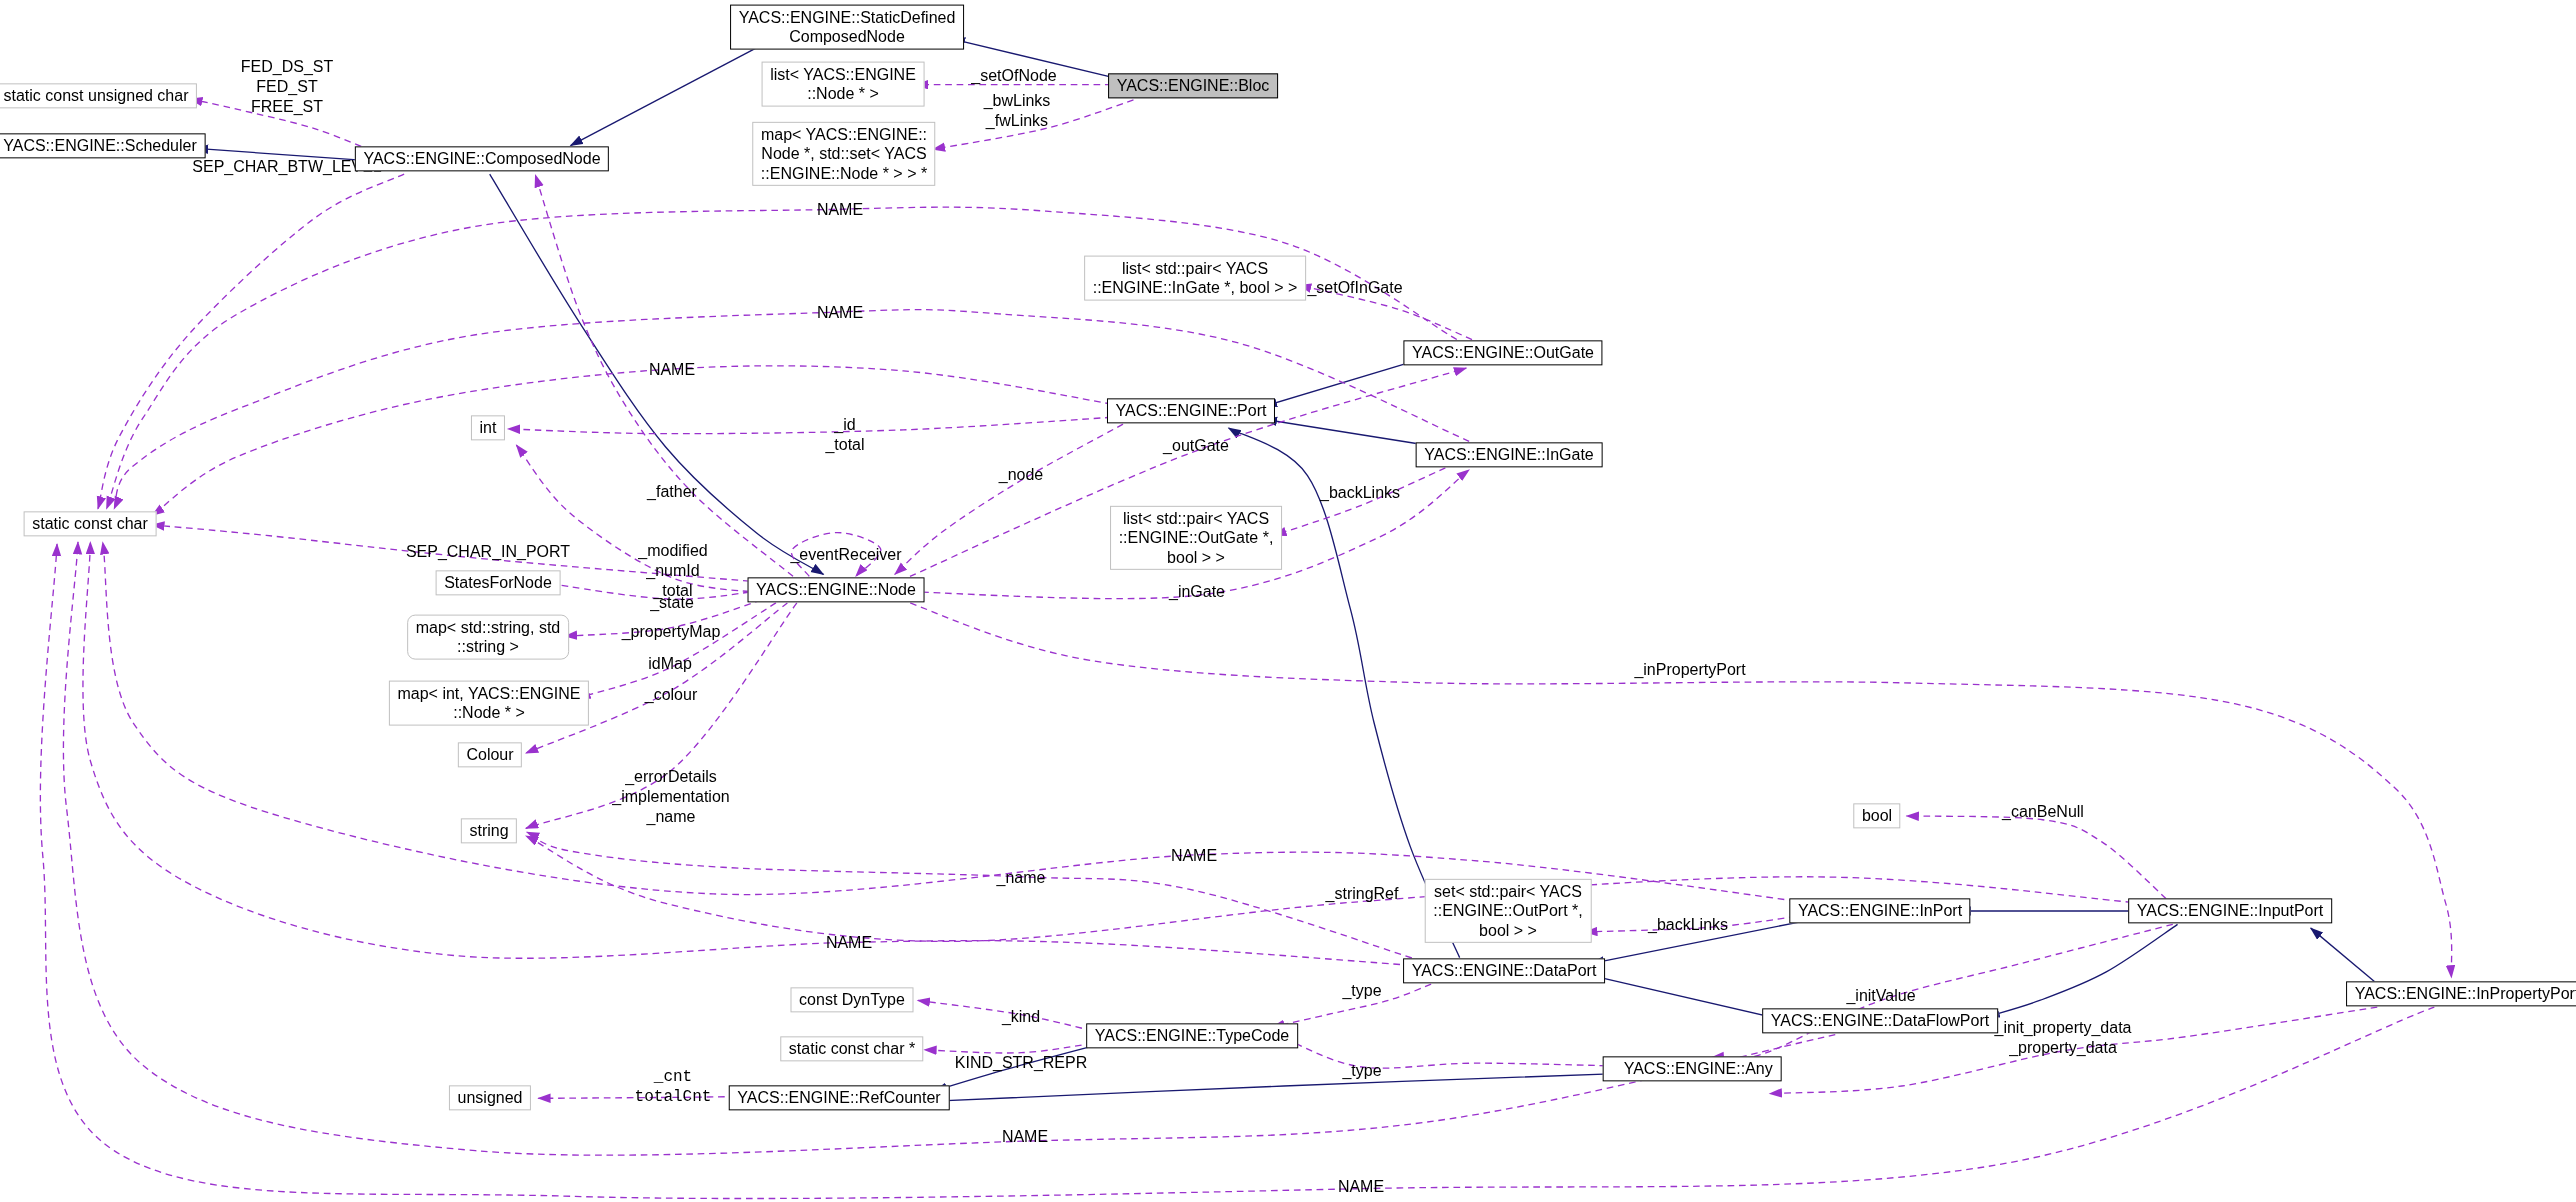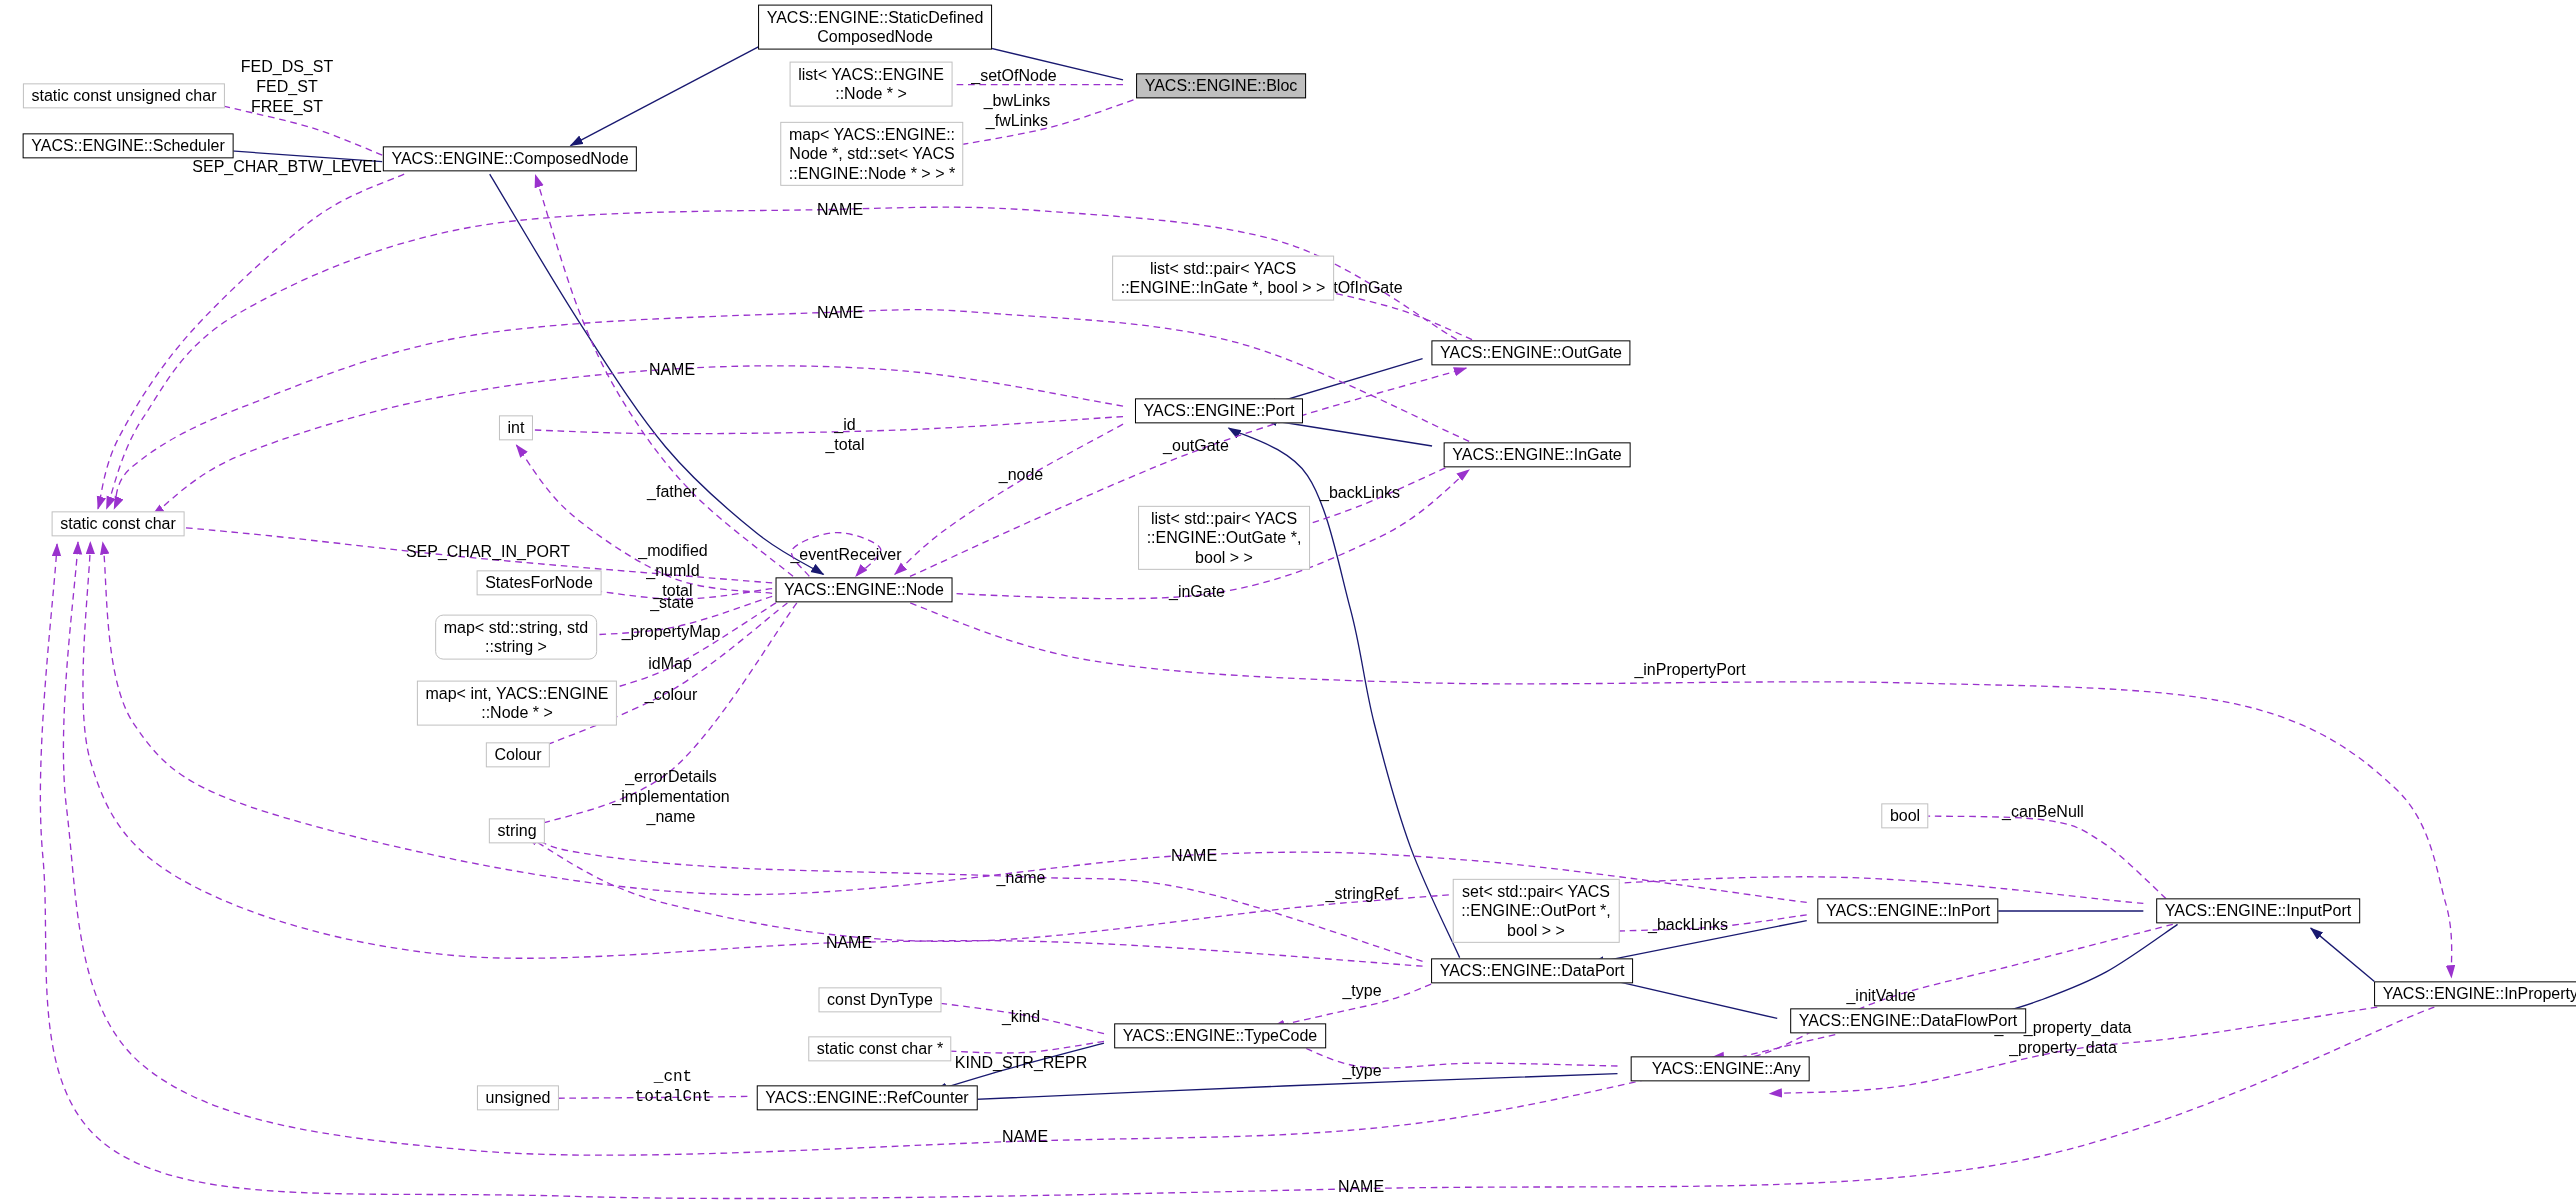--- a/index.html
+++ b/index.html
@@ -9,21 +9,20 @@
     font-family:"Liberation Sans",sans-serif;
     font-size:16px;color:var(--text,#000);
   }
   #edges{position:absolute;left:0;top:0;}
   #labels,#nodes{position:absolute;left:0;top:0;width:100%;height:100%;pointer-events:none;}
   .dnode{
     position:absolute;transform:translate(-50%,-50%);
     background:#fff;border:1px solid var(--class-border,#000);
     padding:1.9px 7.6px;text-align:center;white-space:pre-line;line-height:1.22;
     pointer-events:auto;
-    margin-left:28px;
   }
   .dnode.template{border-color:var(--template-border,#c0c0c0);}
   .dnode.current{background:var(--current-fill,#bfbfbf);border-width:1.9px;}
   .elabel{
     position:absolute;transform:translate(-50%,-50%);
     text-align:center;white-space:pre-line;line-height:1.25;
     pointer-events:none;
   }
 </style>
 </head>
@@ -157,21 +156,21 @@
       <div class="dnode template" style="left: 1195px; top: 278px;">list&lt; std::pair&lt; YACS
 ::ENGINE::InGate *, bool &gt; &gt;</div>
       <div class="dnode" style="left: 1503px; top: 353px;">YACS::ENGINE::OutGate</div>
       <div class="dnode" style="left: 1191px; top: 411px;">YACS::ENGINE::Port</div>
       <div class="dnode template" style="left: 488px; top: 428px;">int</div>
       <div class="dnode" style="left: 1509px; top: 455px;">YACS::ENGINE::InGate</div>
       <div class="dnode template" style="left: 90px; top: 524px;">static const char</div>
       <div class="dnode template" style="left: 1196px; top: 538px;">list&lt; std::pair&lt; YACS
 ::ENGINE::OutGate *,
 bool &gt; &gt;</div>
-      <div class="dnode template" style="left: 511px; top: 583px;">StatesForNode</div>
+      <div class="dnode template" style="left: 498px; top: 583px;">StatesForNode</div>
       <div class="dnode" style="left: 836px; top: 590px;">YACS::ENGINE::Node</div>
       <div class="dnode template" style="left: 488px; top: 637px; border-radius: 8px;">map&lt; std::string, std
 ::string &gt;</div>
       <div class="dnode template" style="left: 489px; top: 703px;">map&lt; int, YACS::ENGINE
 ::Node * &gt;</div>
       <div class="dnode template" style="left: 490px; top: 755px;">Colour</div>
       <div class="dnode template" style="left: 489px; top: 831px;">string</div>
       <div class="dnode template" style="left: 1877px; top: 816px;">bool</div>
       <div class="dnode template" style="left: 1508px; top: 911px;">set&lt; std::pair&lt; YACS
 ::ENGINE::OutPort *,

